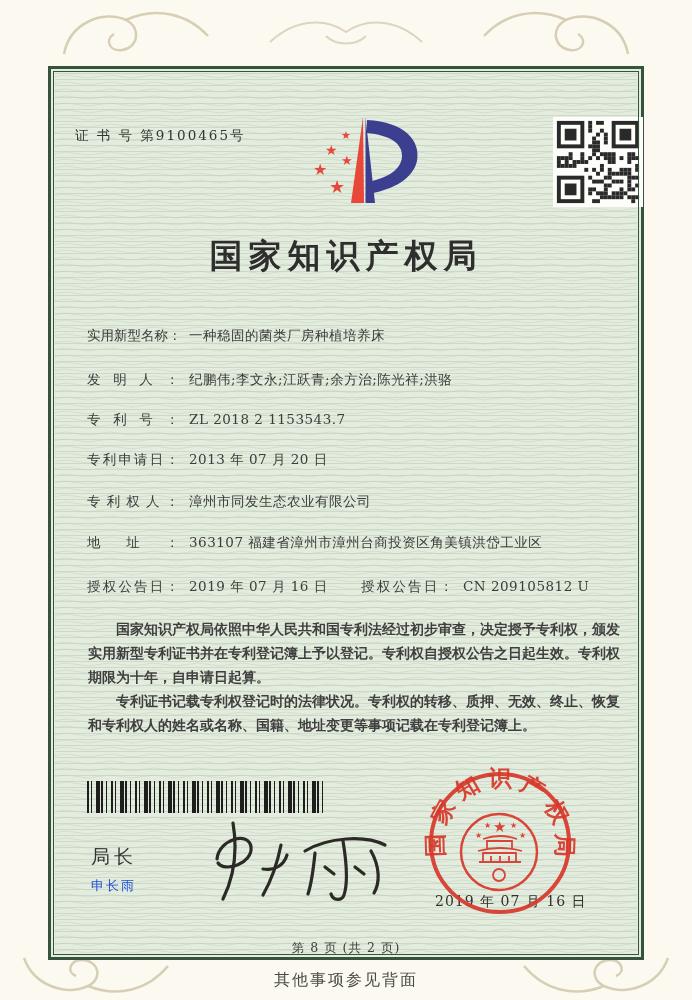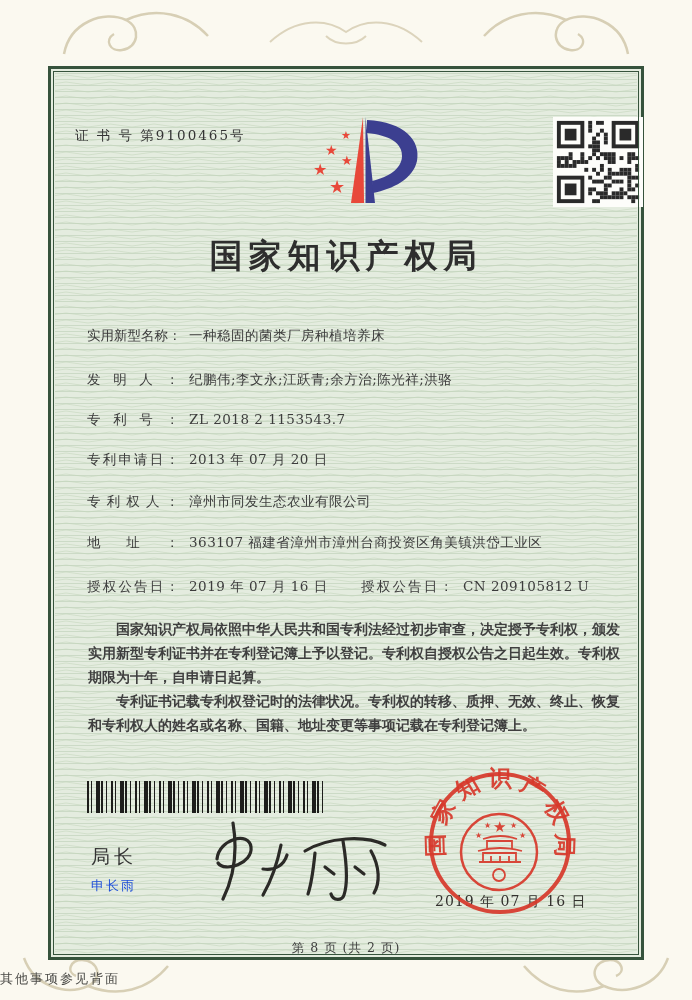--- a/index.html
+++ b/index.html
@@ -58,21 +58,21 @@
   .seal-date{
     position:absolute;left:384px;top:824px;width:160px;font-size:14px;letter-spacing:1px;
     color:#33312e;z-index:1;
   }
   .seal{position:absolute;left:372px;top:697px;z-index:2;}
   .page-indicator{
     position:absolute;left:0;right:0;top:871px;text-align:center;font-size:12.5px;
     letter-spacing:1px;color:#3c3c3c;
   }
   .footer-note{
-    position:absolute;left:0;right:0;top:970px;text-align:left;font-size:13px;
+    position:absolute;left:0;right:0;top:970px;text-align:center;font-size:16px;
     letter-spacing:2px;color:#4a4a46;
   }
 </style>
 </head>
 <body>
 
 <div class="sheet">
 
   <svg class="flourish" style="left:60px;top:6px" width="150" height="52" viewBox="0 0 150 52">
     <path d="M4,48 C10,16 44,4 66,14 C82,22 78,42 62,44 C50,46 44,34 54,28 M66,14 C96,0 128,8 148,30" fill="none" stroke="#cfc5a7" stroke-width="2.5"></path>

